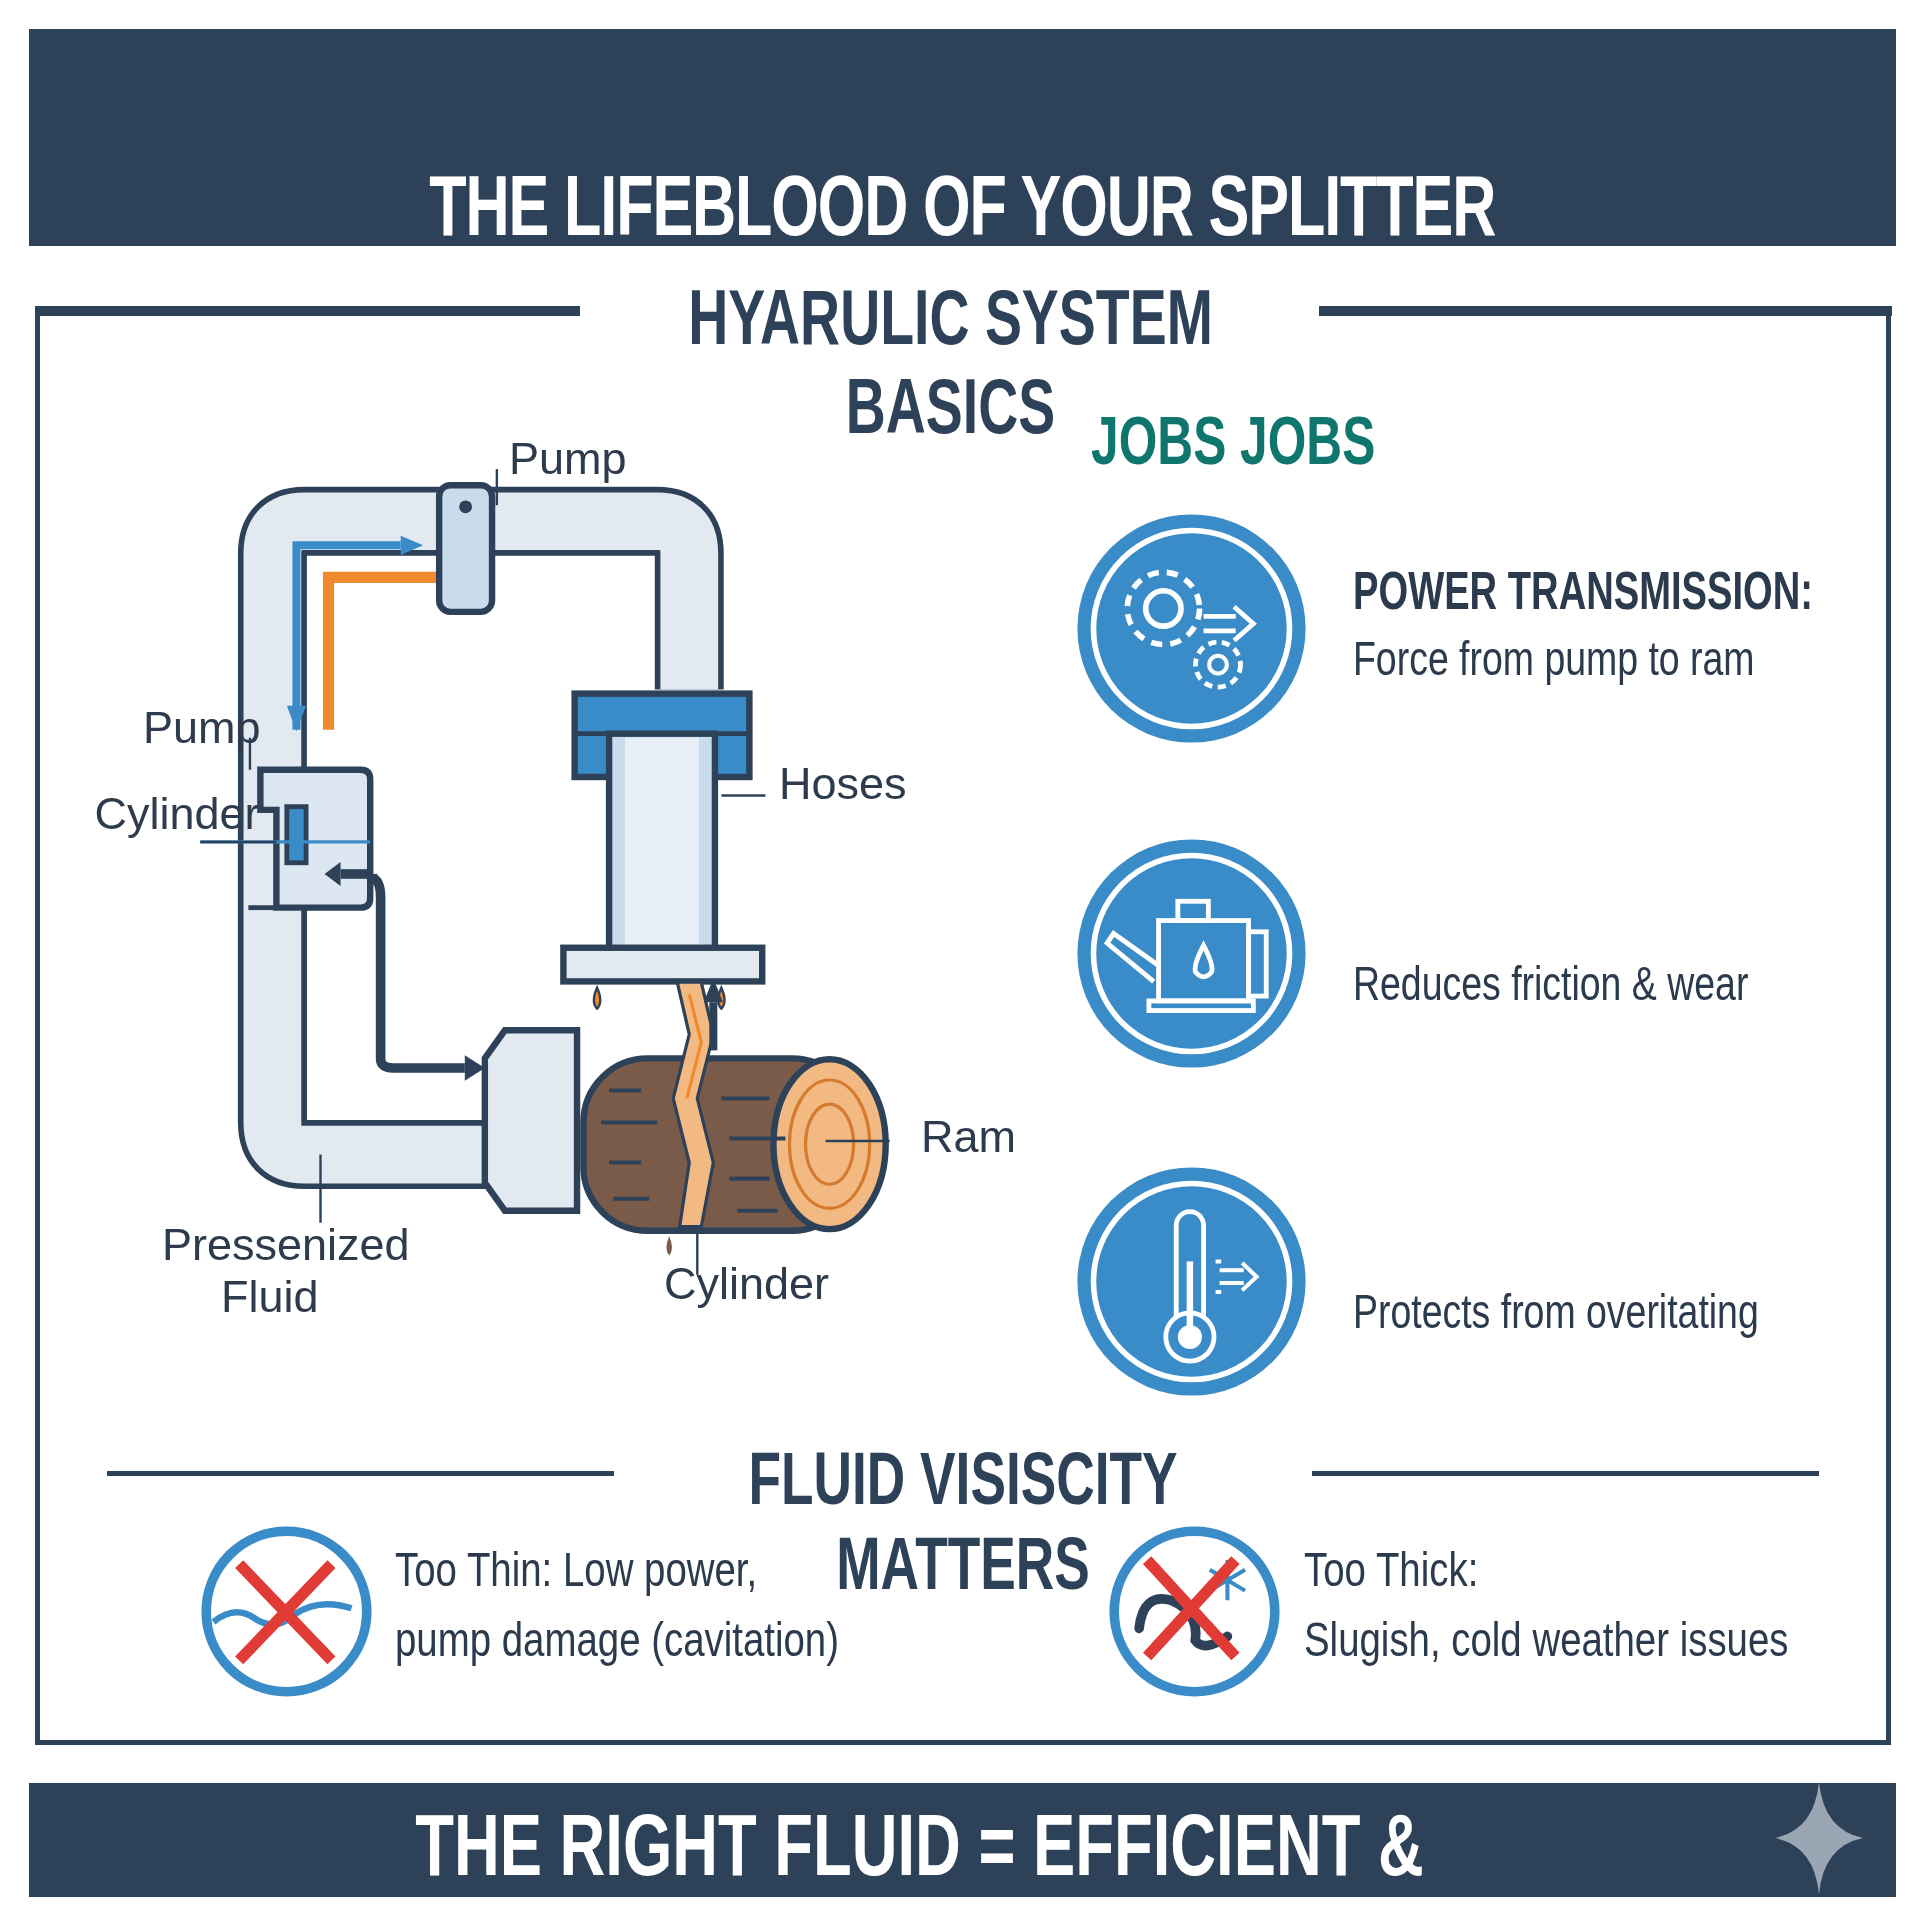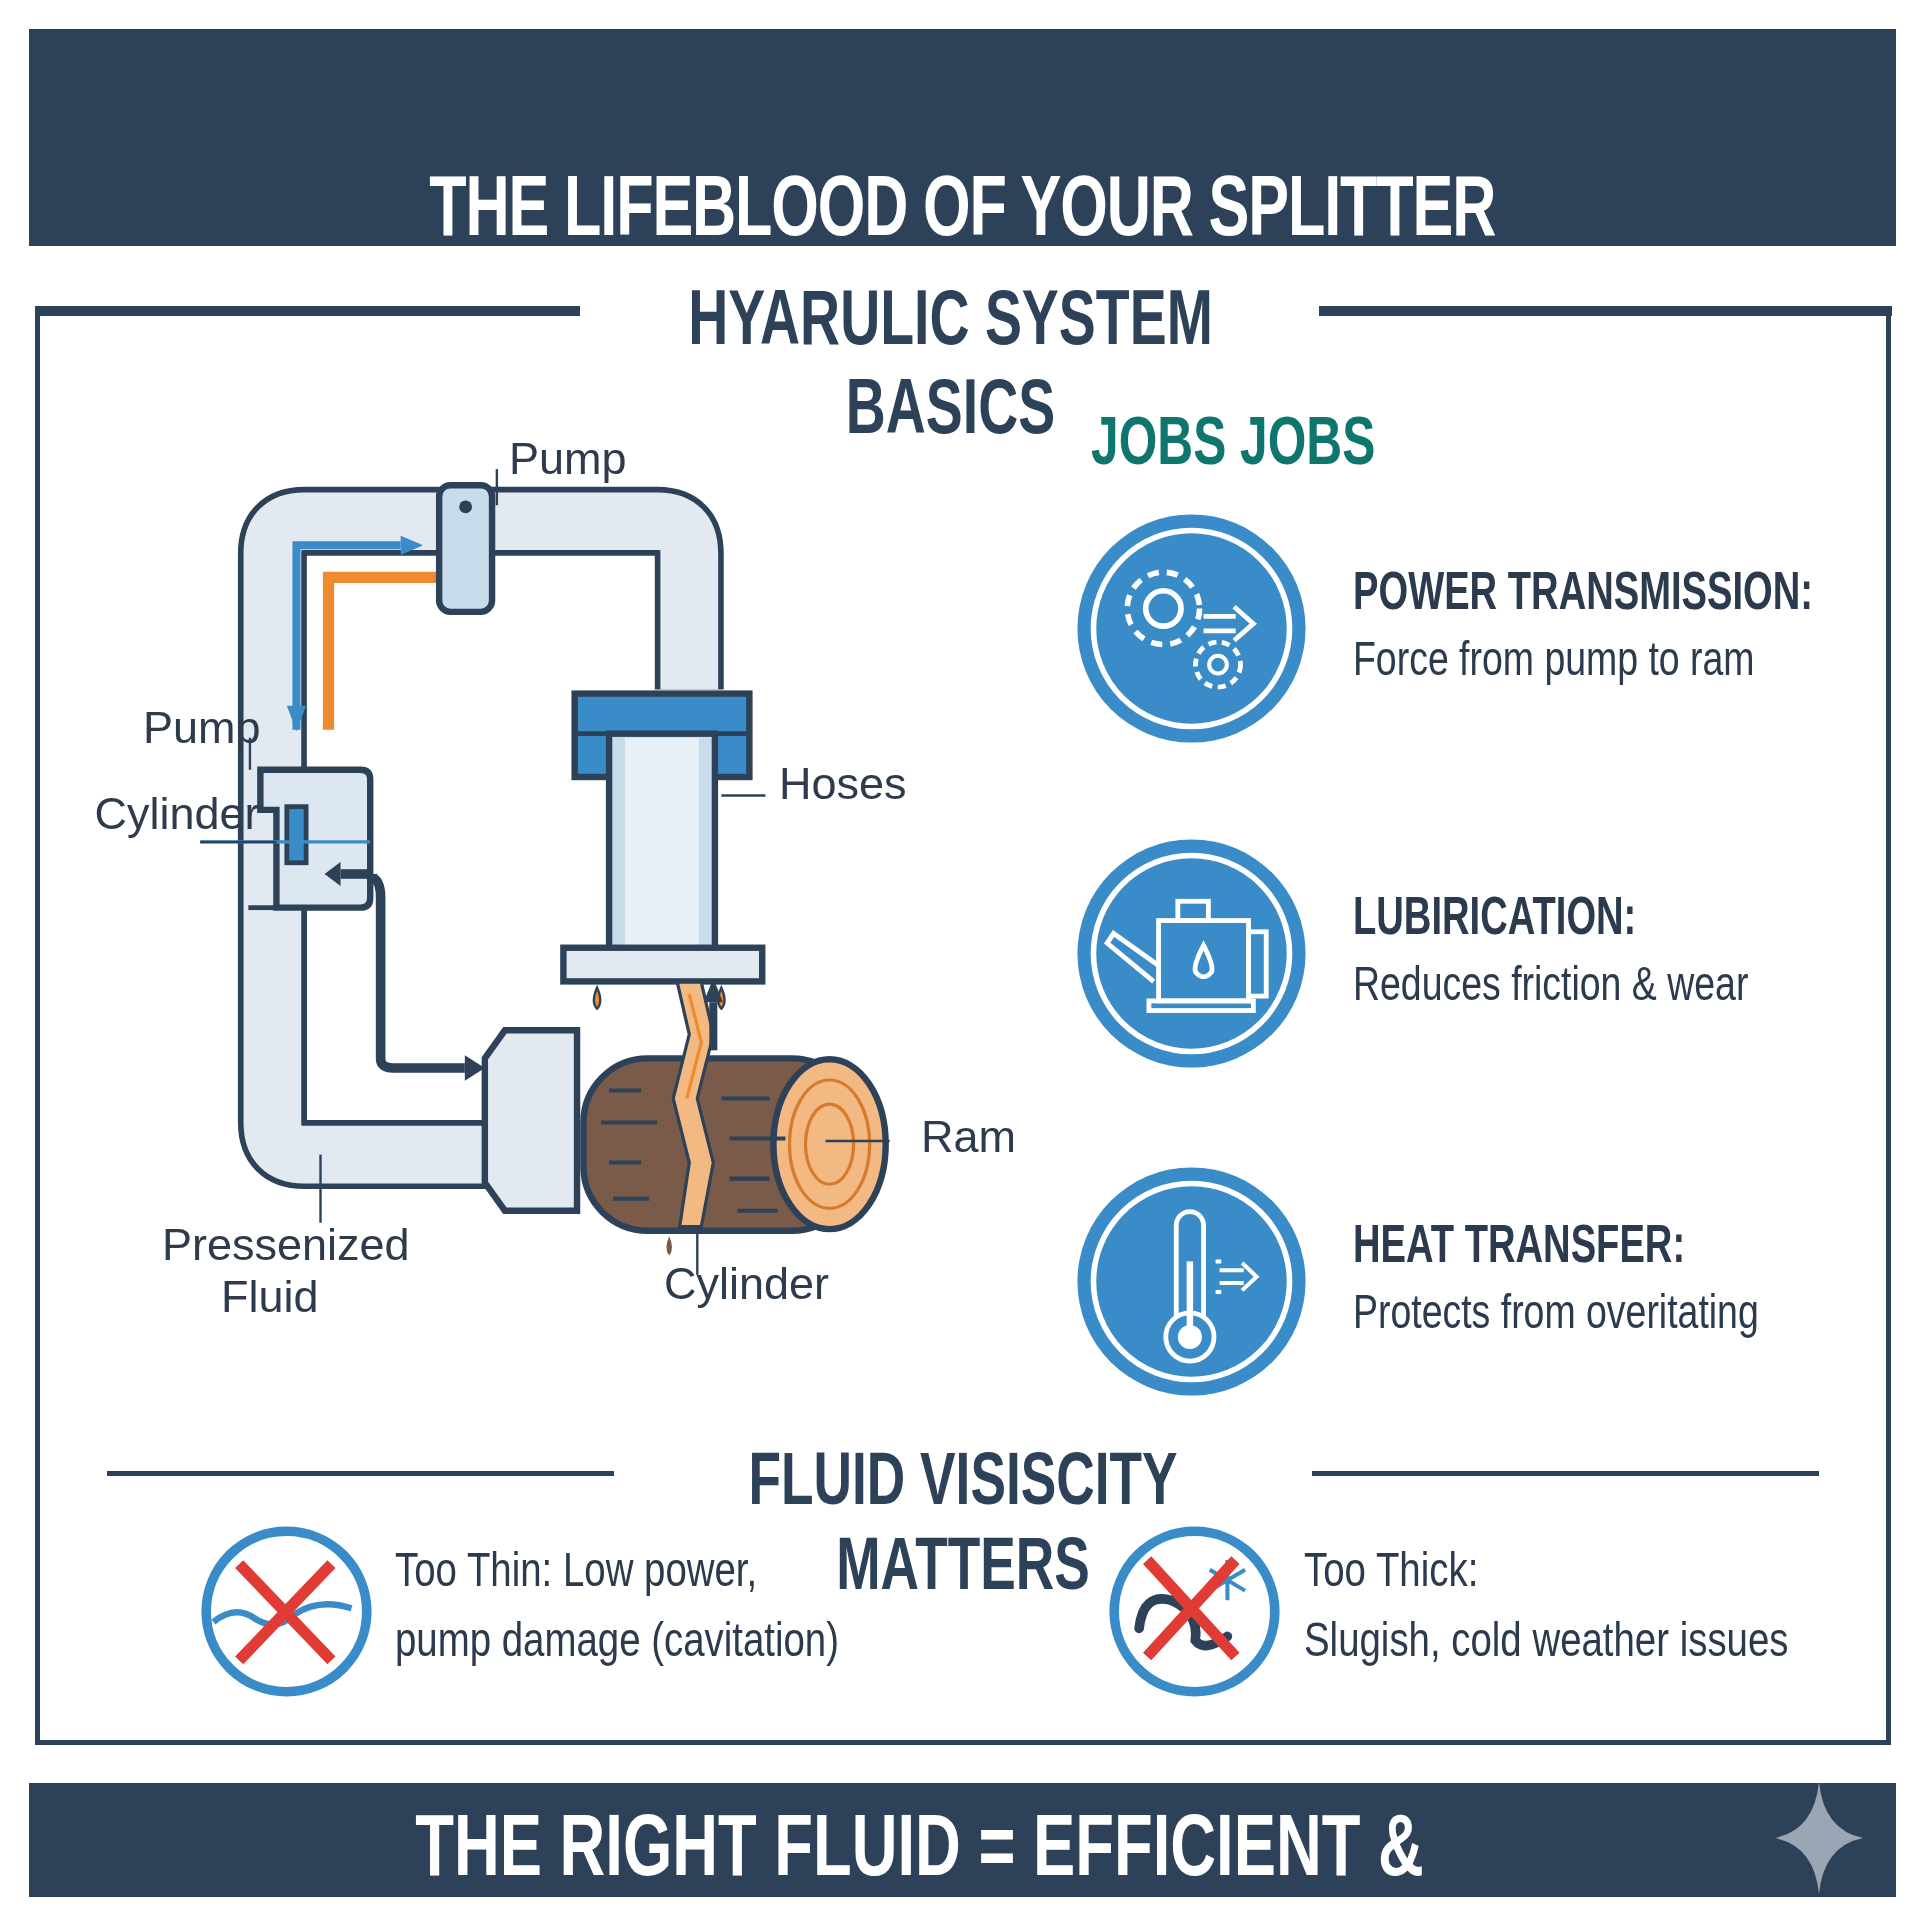--- a/index.html
+++ b/index.html
@@ -145,37 +145,35 @@
   <svg class="circ" viewBox="0 0 290 290">
     <circle cx="145" cy="145" r="142" fill="#3a8cc8"></circle>
     <circle cx="145" cy="145" r="122" fill="none" stroke="#fff" stroke-width="7"></circle>
     <rect x="128" y="80" width="38" height="24" fill="none" stroke="#fff" stroke-width="6"></rect>
     <rect x="104" y="104" width="112" height="100" fill="none" stroke="#fff" stroke-width="6"></rect>
     <rect x="216" y="118" width="22" height="80" fill="none" stroke="#fff" stroke-width="6"></rect>
     <path d="M 104 160 L 48 120 L 40 132 L 98 180" fill="none" stroke="#fff" stroke-width="6"></path>
     <rect x="92" y="204" width="130" height="12" fill="none" stroke="#fff" stroke-width="6"></rect>
     <path d="M 160 135 Q 147 160 150 168 Q 160 180 170 168 Q 173 160 160 135 Z" fill="none" stroke="#fff" stroke-width="6"></path>
   </svg>
-  <div class="ttl"><span class="cond" style="transform:scaleX(0.72)">LUBIRICATION:</span></div>
   <div class="desc"><span class="cond" style="transform:scaleX(0.78)">Reduces friction &amp; wear</span></div>
 </div>
 
 <div class="job" style="top:1165px;">
   <svg class="circ" viewBox="0 0 290 290">
     <circle cx="145" cy="145" r="142" fill="#3a8cc8"></circle>
     <circle cx="145" cy="145" r="122" fill="none" stroke="#fff" stroke-width="7"></circle>
     <rect x="126" y="58" width="34" height="150" rx="17" fill="none" stroke="#fff" stroke-width="6"></rect>
     <circle cx="143" cy="214" r="30" fill="#3a8cc8" stroke="#fff" stroke-width="6"></circle>
     <circle cx="143" cy="214" r="15" fill="#fff"></circle>
     <rect x="139" y="120" width="8" height="90" fill="#fff"></rect>
     <path d="M 175 120 L 182 120 M 175 158 L 182 158" stroke="#fff" stroke-width="5"></path>
     <path d="M 180 131 L 210 131 M 180 147 L 210 147" stroke="#fff" stroke-width="5"></path>
     <path d="M 208 122 L 226 139 L 208 156" fill="none" stroke="#fff" stroke-width="5"></path>
   </svg>
-  <div class="ttl"><span class="cond" style="transform:scaleX(0.72)">HEAT TRANSFER:</span></div>
   <div class="desc"><span class="cond" style="transform:scaleX(0.78)">Protects from overitating</span></div>
 </div>
 
 <div class="visc-line-l"></div>
 <div class="visc-line-r"></div>
 <div class="visc-title"><span class="squeeze">FLUID VISISCITY MATTERS</span></div>
 
 <div class="visc" style="left:199px; top:1524px; width:722px;text-decoration:underline;">
   <svg class="circ" viewBox="0 0 218 218">
     <circle cx="109" cy="109" r="100" fill="#fff" stroke="#3a8cc8" stroke-width="12"></circle>

